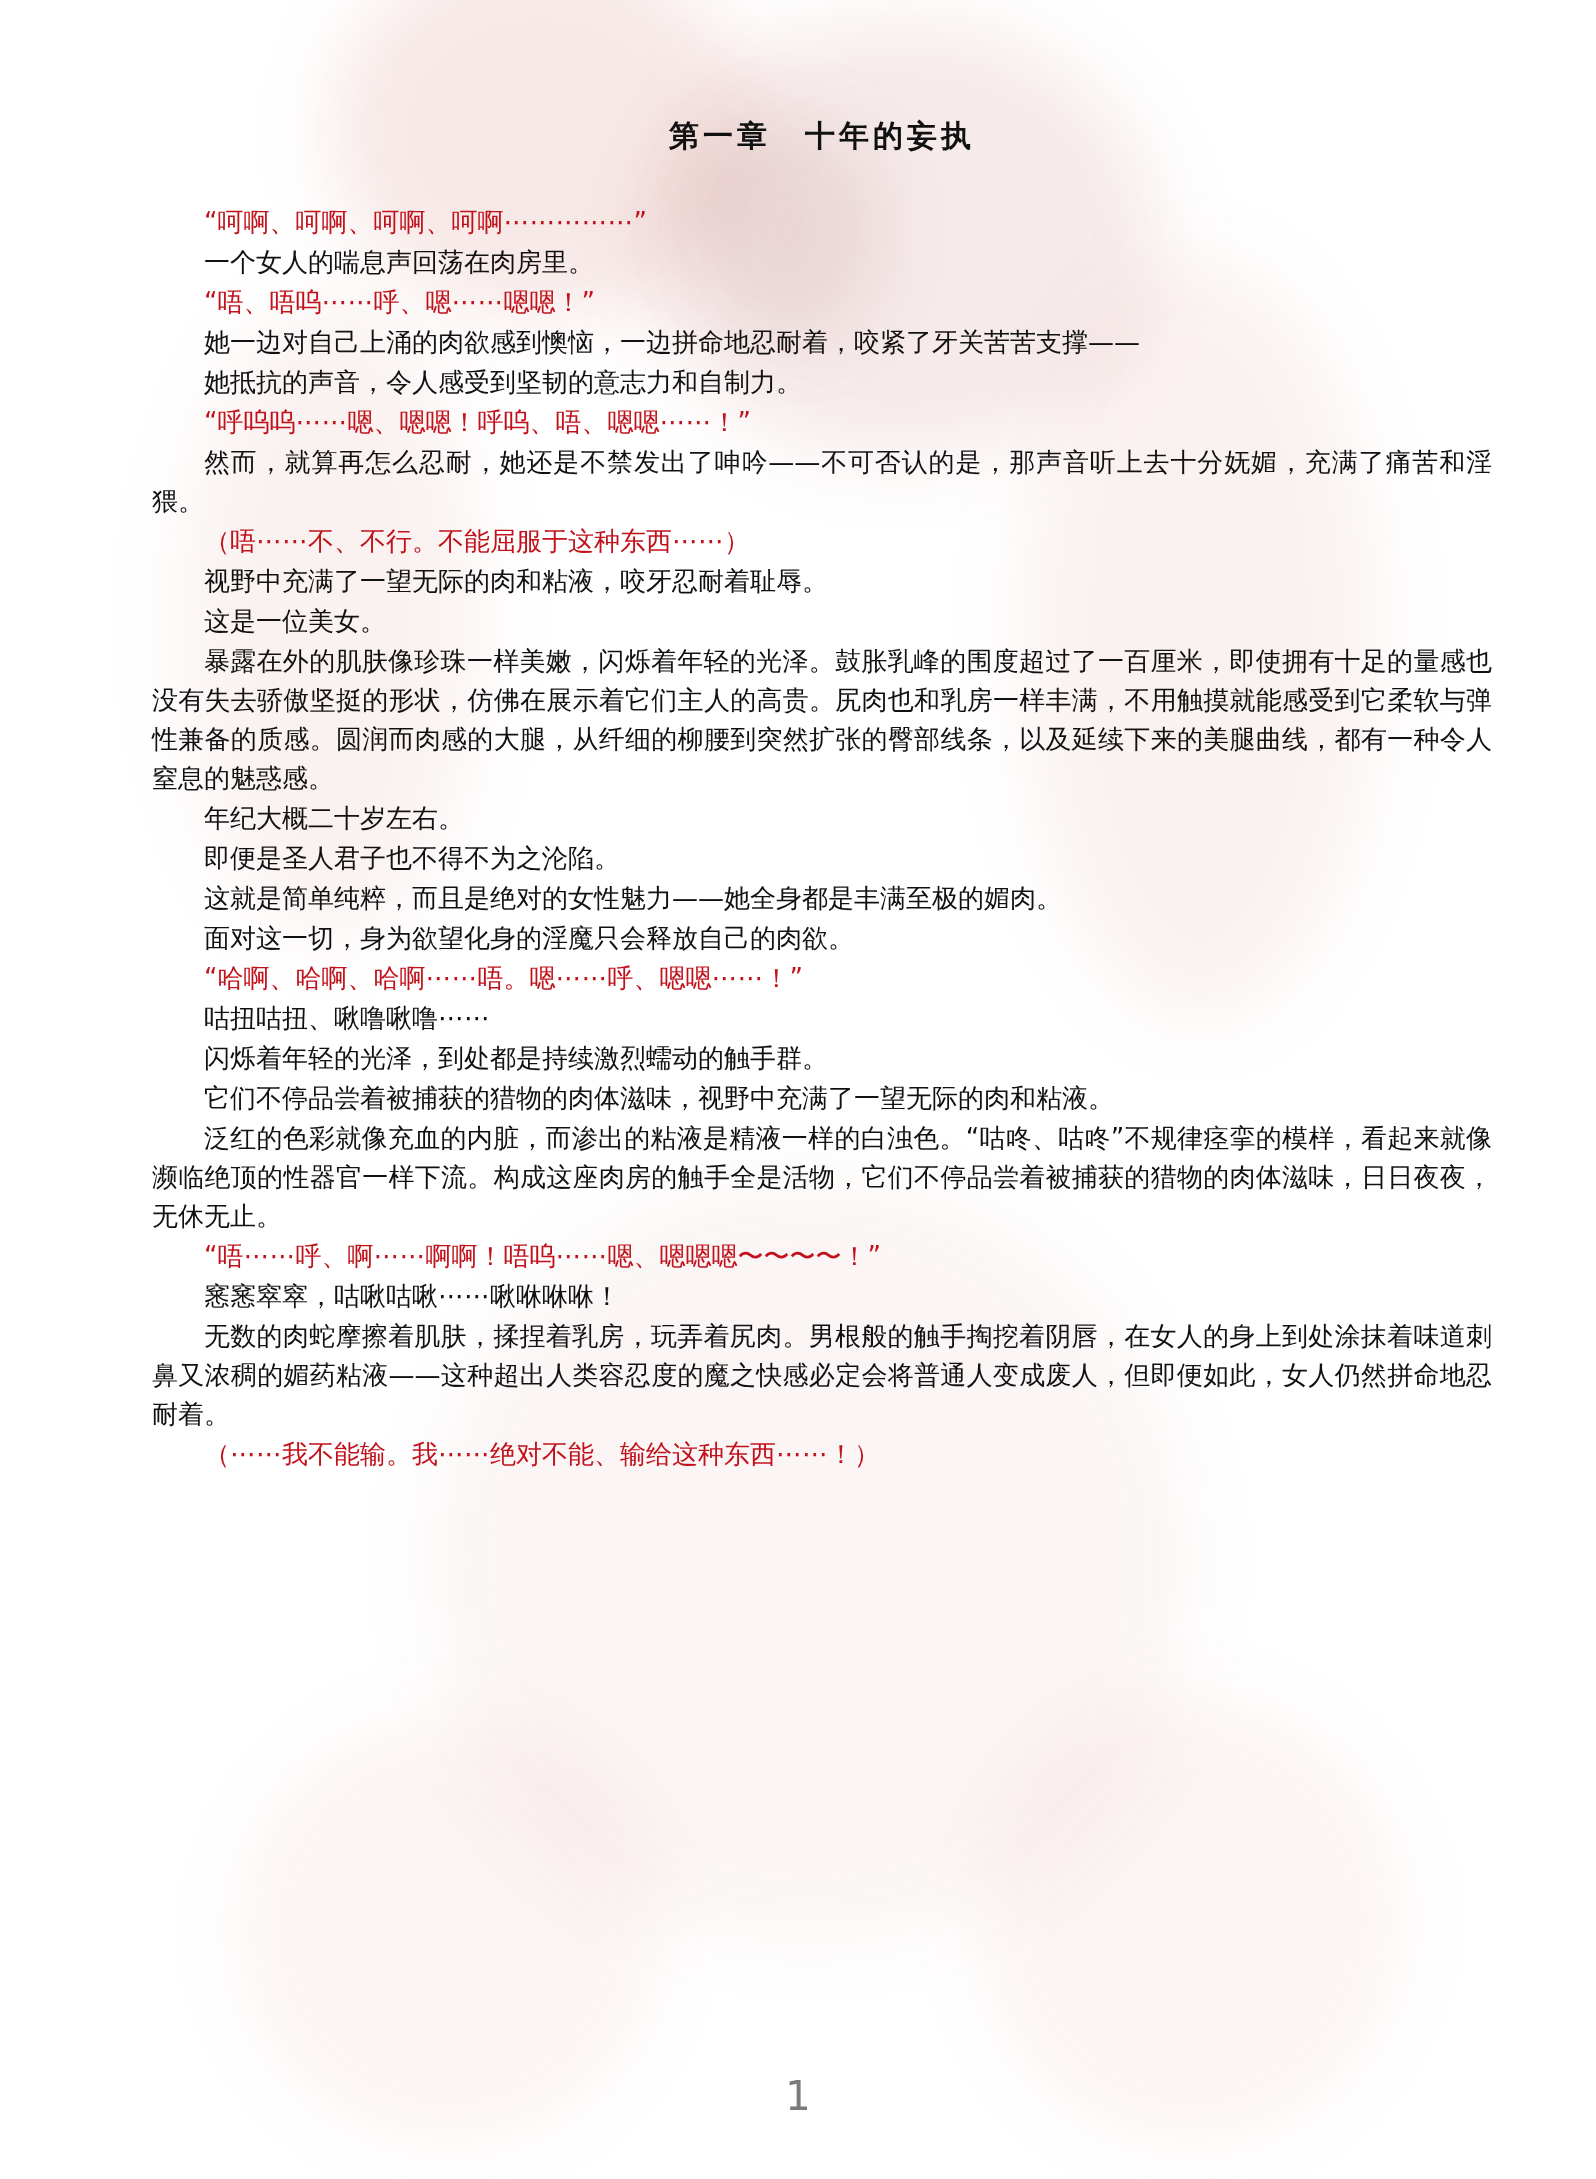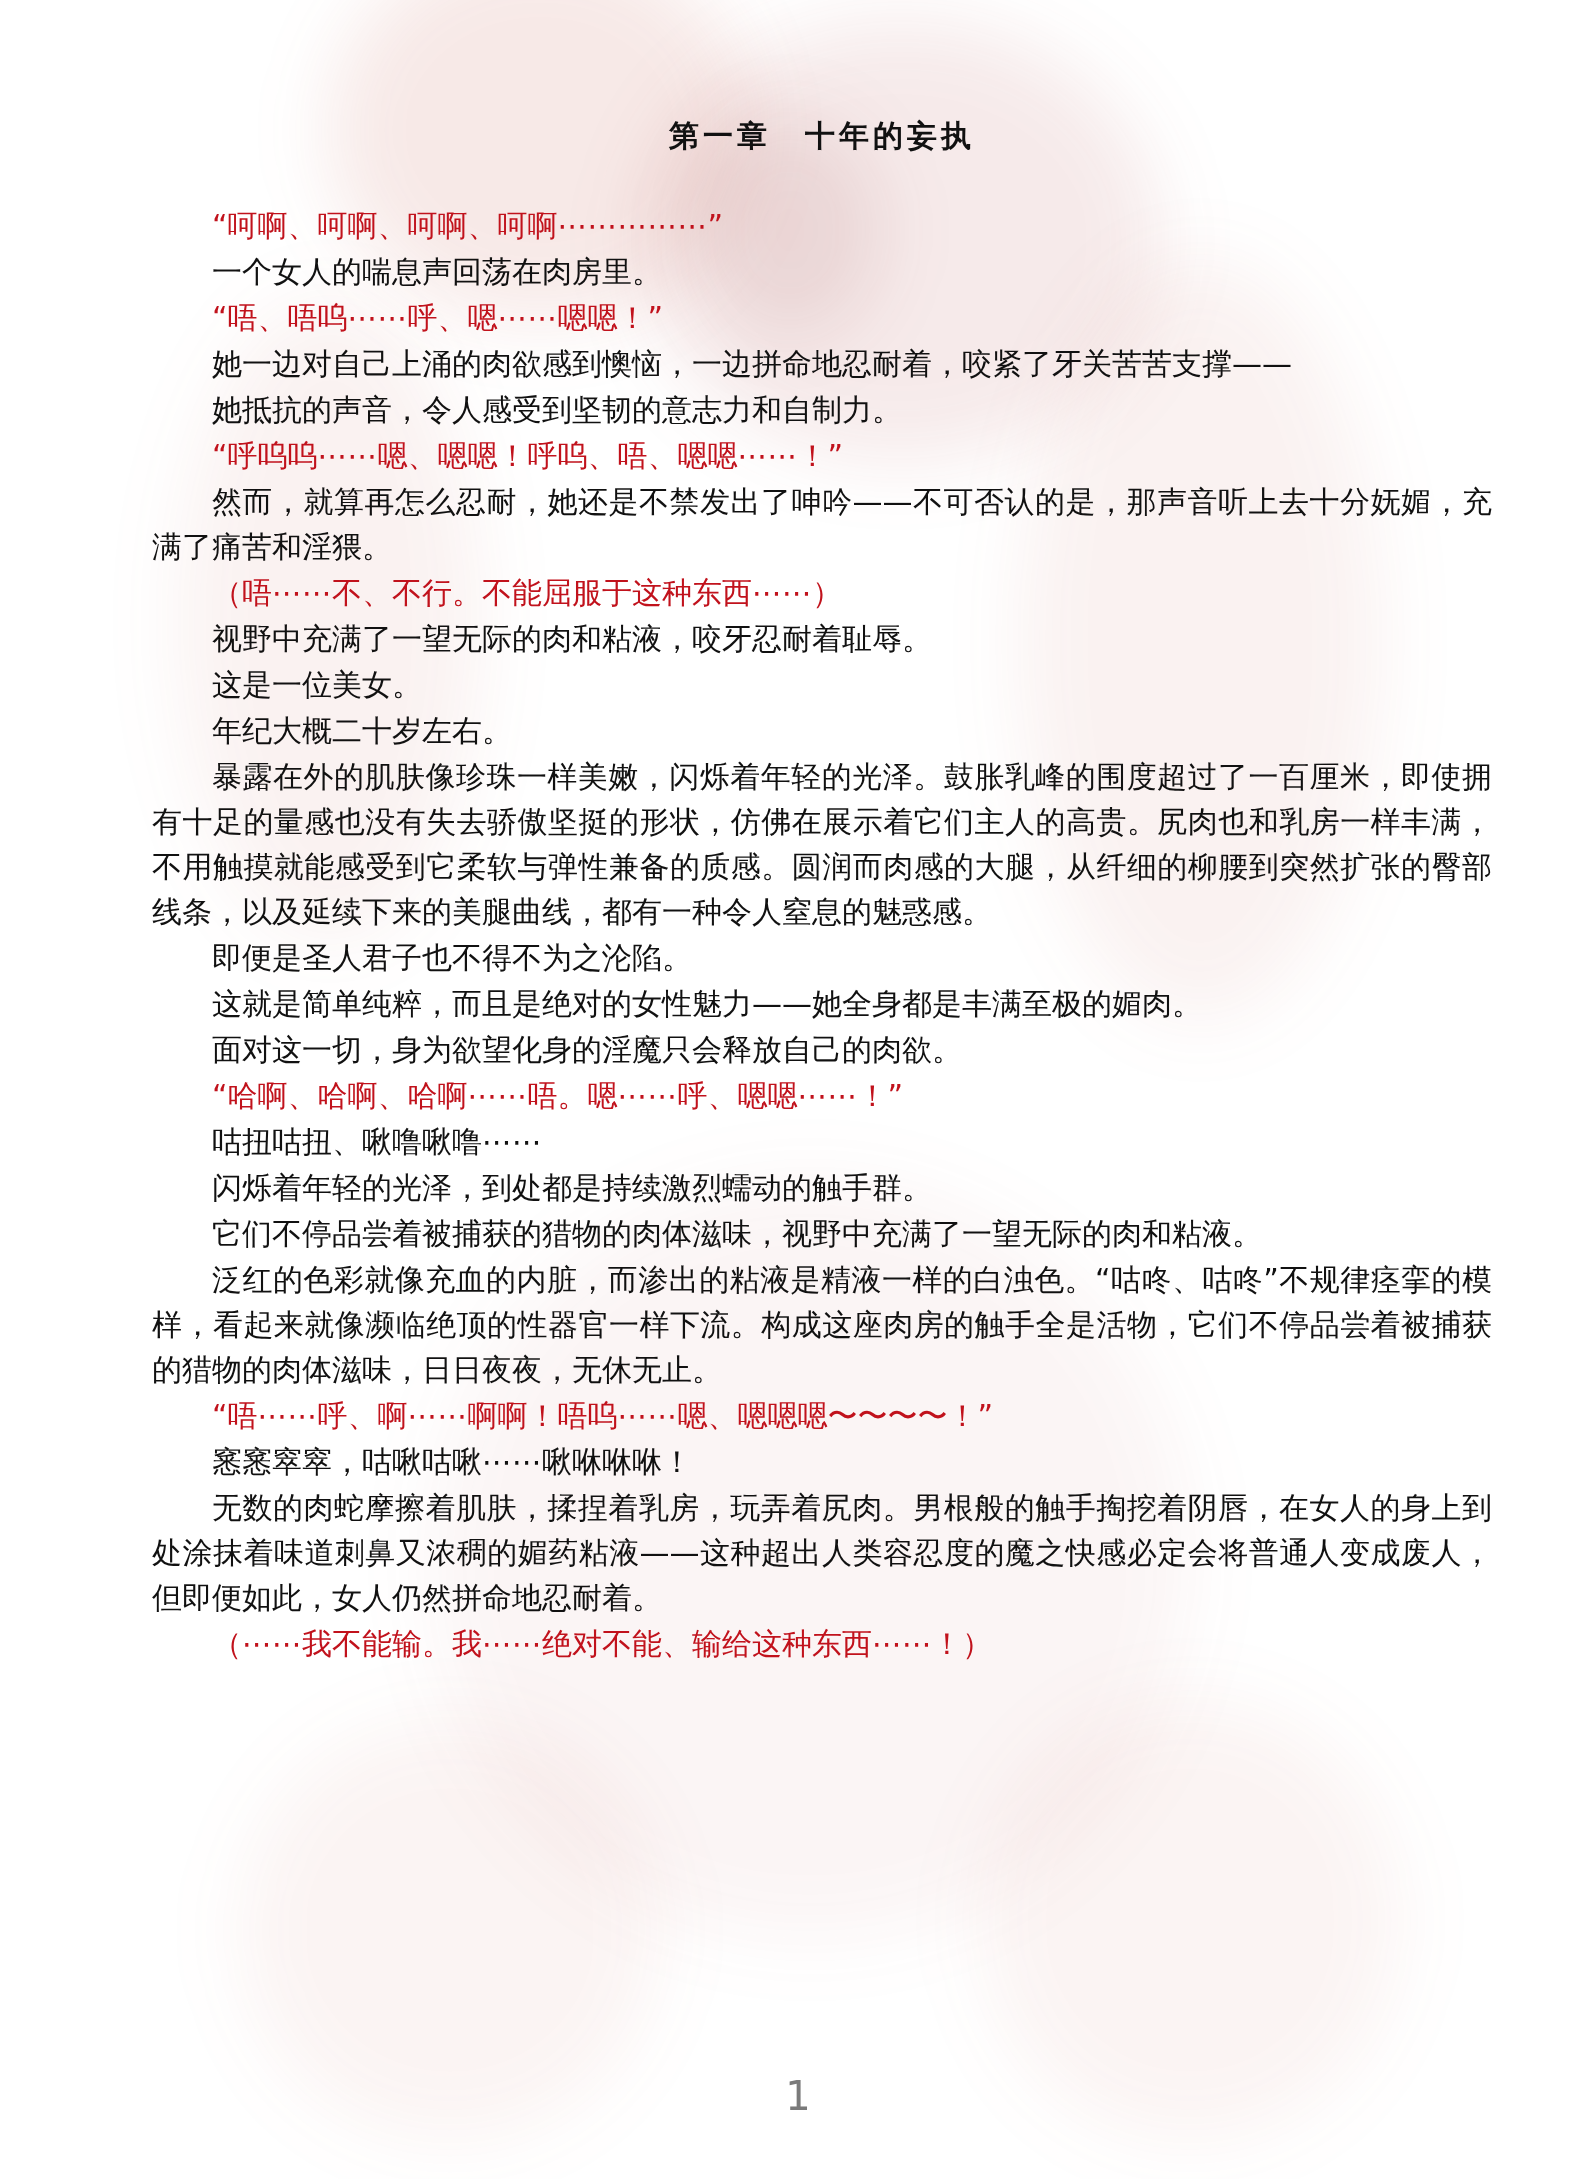--- a/index.html
+++ b/index.html
@@ -55,21 +55,21 @@
     color: #111111;
     margin: 0;
     padding-top: 112px;
     padding-bottom: 10px;
   }
 
   .body-text {
     margin: 0 auto;
     width: 1340px;
     padding-top: 36px;
-    font-size: 30px;
+    font-size: 26px;
     line-height: 1.50;
     color: #111111;
     text-align: justify;
     font-family: "DejaVu Sans", "Liberation Sans", sans-serif;
   }
 
   .body-text p {
     margin: 0 0 1px 0;
     text-indent: 2em;
   }
@@ -110,22 +110,22 @@
         <p class="red">“呵啊、呵啊、呵啊、呵啊⋯⋯⋯⋯⋯”</p>
         <p class="">一个女人的喘息声回荡在肉房里。</p>
         <p class="red">“唔、唔呜⋯⋯呼、嗯⋯⋯嗯嗯！”</p>
         <p class="">她一边对自己上涌的肉欲感到懊恼，一边拼命地忍耐着，咬紧了牙关苦苦支撑——</p>
         <p class="">她抵抗的声音，令人感受到坚韧的意志力和自制力。</p>
         <p class="red">“呼呜呜⋯⋯嗯、嗯嗯！呼呜、唔、嗯嗯⋯⋯！”</p>
         <p class="">然而，就算再怎么忍耐，她还是不禁发出了呻吟——不可否认的是，那声音听上去十分妩媚，充满了痛苦和淫猥。</p>
         <p class="red">（唔⋯⋯不、不行。不能屈服于这种东西⋯⋯）</p>
         <p class="">视野中充满了一望无际的肉和粘液，咬牙忍耐着耻辱。</p>
         <p class="">这是一位美女。</p>
+        <p class="">暴露在外的肌肤像珍珠一样美嫩，闪烁着年轻的光泽。鼓胀乳峰的围度超过了一百厘米，即使拥有十足的量感也没有失去骄傲坚挺的形状，仿佛在展示着它们主人的高贵。尻肉也和乳房一样丰满，不用触摸就能感受到它柔软与弹性兼备的质感。圆润而肉感的大腿，从纤细的柳腰到突然扩张的臀部线条，以及延续下来的美腿曲线，都有一种令人窒息的魅惑感。</p>
         <p class="">年纪大概二十岁左右。</p>
-        <p class="">暴露在外的肌肤像珍珠一样美嫩，闪烁着年轻的光泽。鼓胀乳峰的围度超过了一百厘米，即使拥有十足的量感也没有失去骄傲坚挺的形状，仿佛在展示着它们主人的高贵。尻肉也和乳房一样丰满，不用触摸就能感受到它柔软与弹性兼备的质感。圆润而肉感的大腿，从纤细的柳腰到突然扩张的臀部线条，以及延续下来的美腿曲线，都有一种令人窒息的魅惑感。</p>
         <p class="">即便是圣人君子也不得不为之沦陷。</p>
         <p class="">这就是简单纯粹，而且是绝对的女性魅力——她全身都是丰满至极的媚肉。</p>
         <p class="">面对这一切，身为欲望化身的淫魔只会释放自己的肉欲。</p>
         <p class="red">“哈啊、哈啊、哈啊⋯⋯唔。嗯⋯⋯呼、嗯嗯⋯⋯！”</p>
         <p class="">咕扭咕扭、啾噜啾噜⋯⋯</p>
         <p class="">闪烁着年轻的光泽，到处都是持续激烈蠕动的触手群。</p>
         <p class="">它们不停品尝着被捕获的猎物的肉体滋味，视野中充满了一望无际的肉和粘液。</p>
         <p class="">泛红的色彩就像充血的内脏，而渗出的粘液是精液一样的白浊色。“咕咚、咕咚”不规律痉挛的模样，看起来就像濒临绝顶的性器官一样下流。构成这座肉房的触手全是活物，它们不停品尝着被捕获的猎物的肉体滋味，日日夜夜，无休无止。</p>
         <p class="red">“唔⋯⋯呼、啊⋯⋯啊啊！唔呜⋯⋯嗯、嗯嗯嗯〜〜〜〜！”</p>
         <p class="">窸窸窣窣，咕啾咕啾⋯⋯啾咻咻咻！</p>

